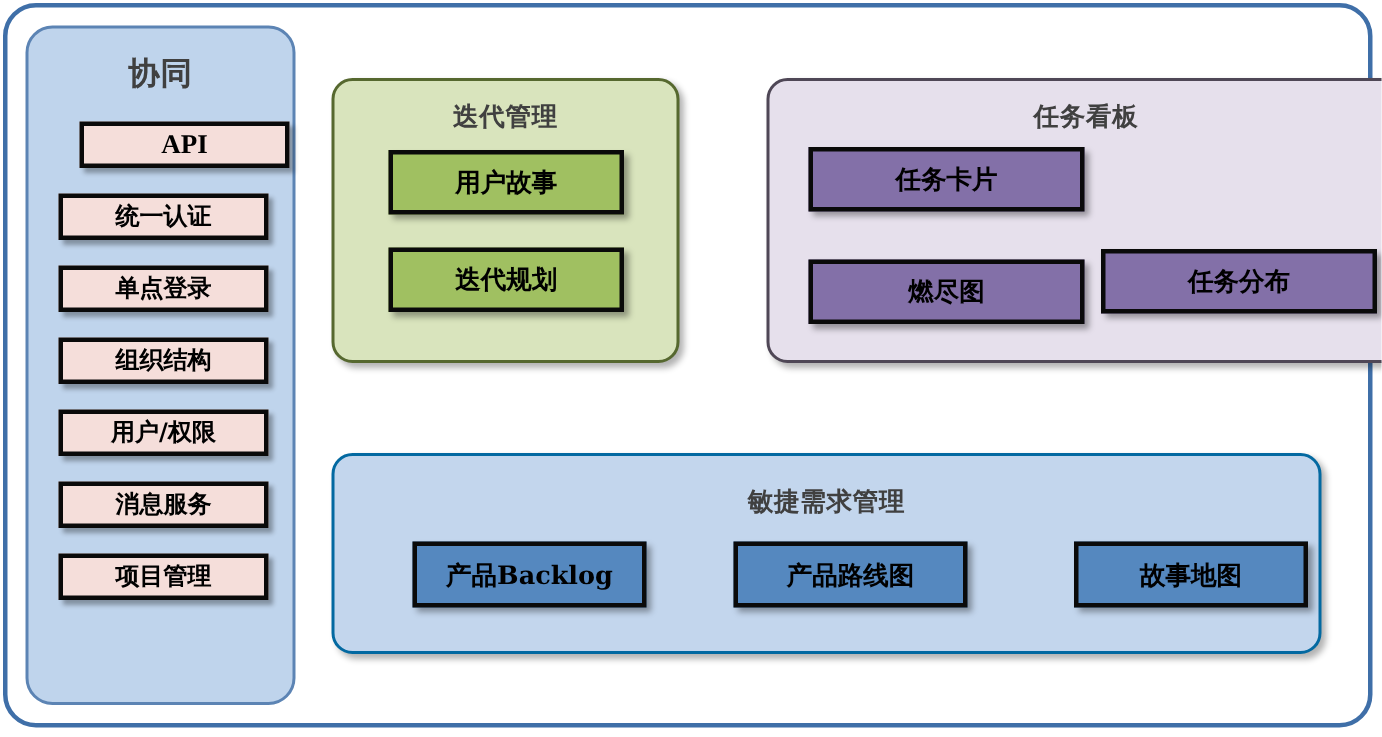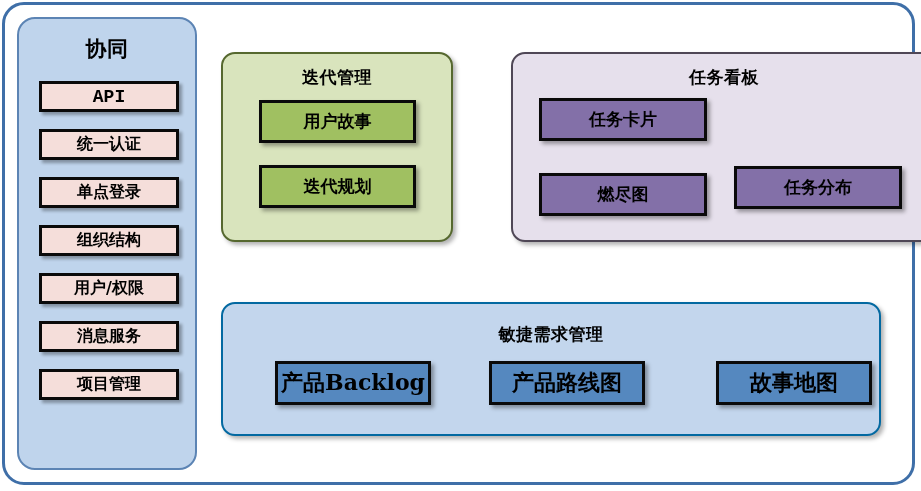--- a/index.html
+++ b/index.html
@@ -33,21 +33,21 @@
     position: absolute;
     box-sizing: border-box;
     border-radius: 14px;
   }
   .group-title {
     position: absolute;
     left: 0;
     right: 0;
     text-align: center;
     font-weight: bold;
-    color: #000000;
+    color: #404040;
     font-family: "DejaVu Sans", "Liberation Sans", sans-serif;
     letter-spacing: 0.5px;
   }
 
   
   #sidebar {
     left: 12px;
     top: 12px;
     width: 180px;
     height: 453px;
@@ -71,22 +71,23 @@
     display: flex;
     align-items: center;
     justify-content: center;
     font-size: 16px;
     font-weight: bold;
     color: #000000;
     font-family: "DejaVu Serif", "Liberation Serif", serif;
     white-space: nowrap;
   }
   .side-item.latin {
-    font-family: Liberation Mono, monospace;
+    font-family: Liberation Serif, serif;
     font-size: 18px;
+    margin-left: 14px;
   }
 
   
   #group-iteration {
     left: 216px;
     top: 47px;
     width: 232px;
     height: 190px;
     background: #D9E4BD;
     border: 2px solid #56682F;
@@ -119,21 +120,21 @@
     width: 426px;
     height: 190px;
     background: #E6E0EC;
     border: 2px solid #4F4756;
     box-shadow: 3px 3px 4px rgba(0,0,0,0.30);
     margin-left: 40px;
   }
   #group-board .group-title { top: 12px; font-size: 17px; }
   .purple-box {
     position: absolute;
-    width: 168px;
+    width: 184px;
     height: 43px;
     box-sizing: border-box;
     background: #8370A8;
     border: 3px solid #0A0A0A;
     box-shadow: 3px 3px 4px rgba(0,0,0,0.35);
     display: flex;
     align-items: center;
     justify-content: center;
     font-size: 17px;
     color: #000000;
@@ -158,21 +159,21 @@
     top: 57px;
     width: 156px;
     height: 44px;
     box-sizing: border-box;
     background: #5588BF;
     border: 3px solid #0A0A0A;
     box-shadow: 3px 3px 4px rgba(0,0,0,0.35);
     display: flex;
     align-items: center;
     justify-content: center;
-    font-size: 22px;
+    font-size: 17px;
     color: #000000;
     font-family: "DejaVu Serif", "Liberation Serif", serif;
     font-weight: bold;
     white-space: nowrap;
   }
 </style>
 </head>
 <body>
 
 <div id="diagram-root">

